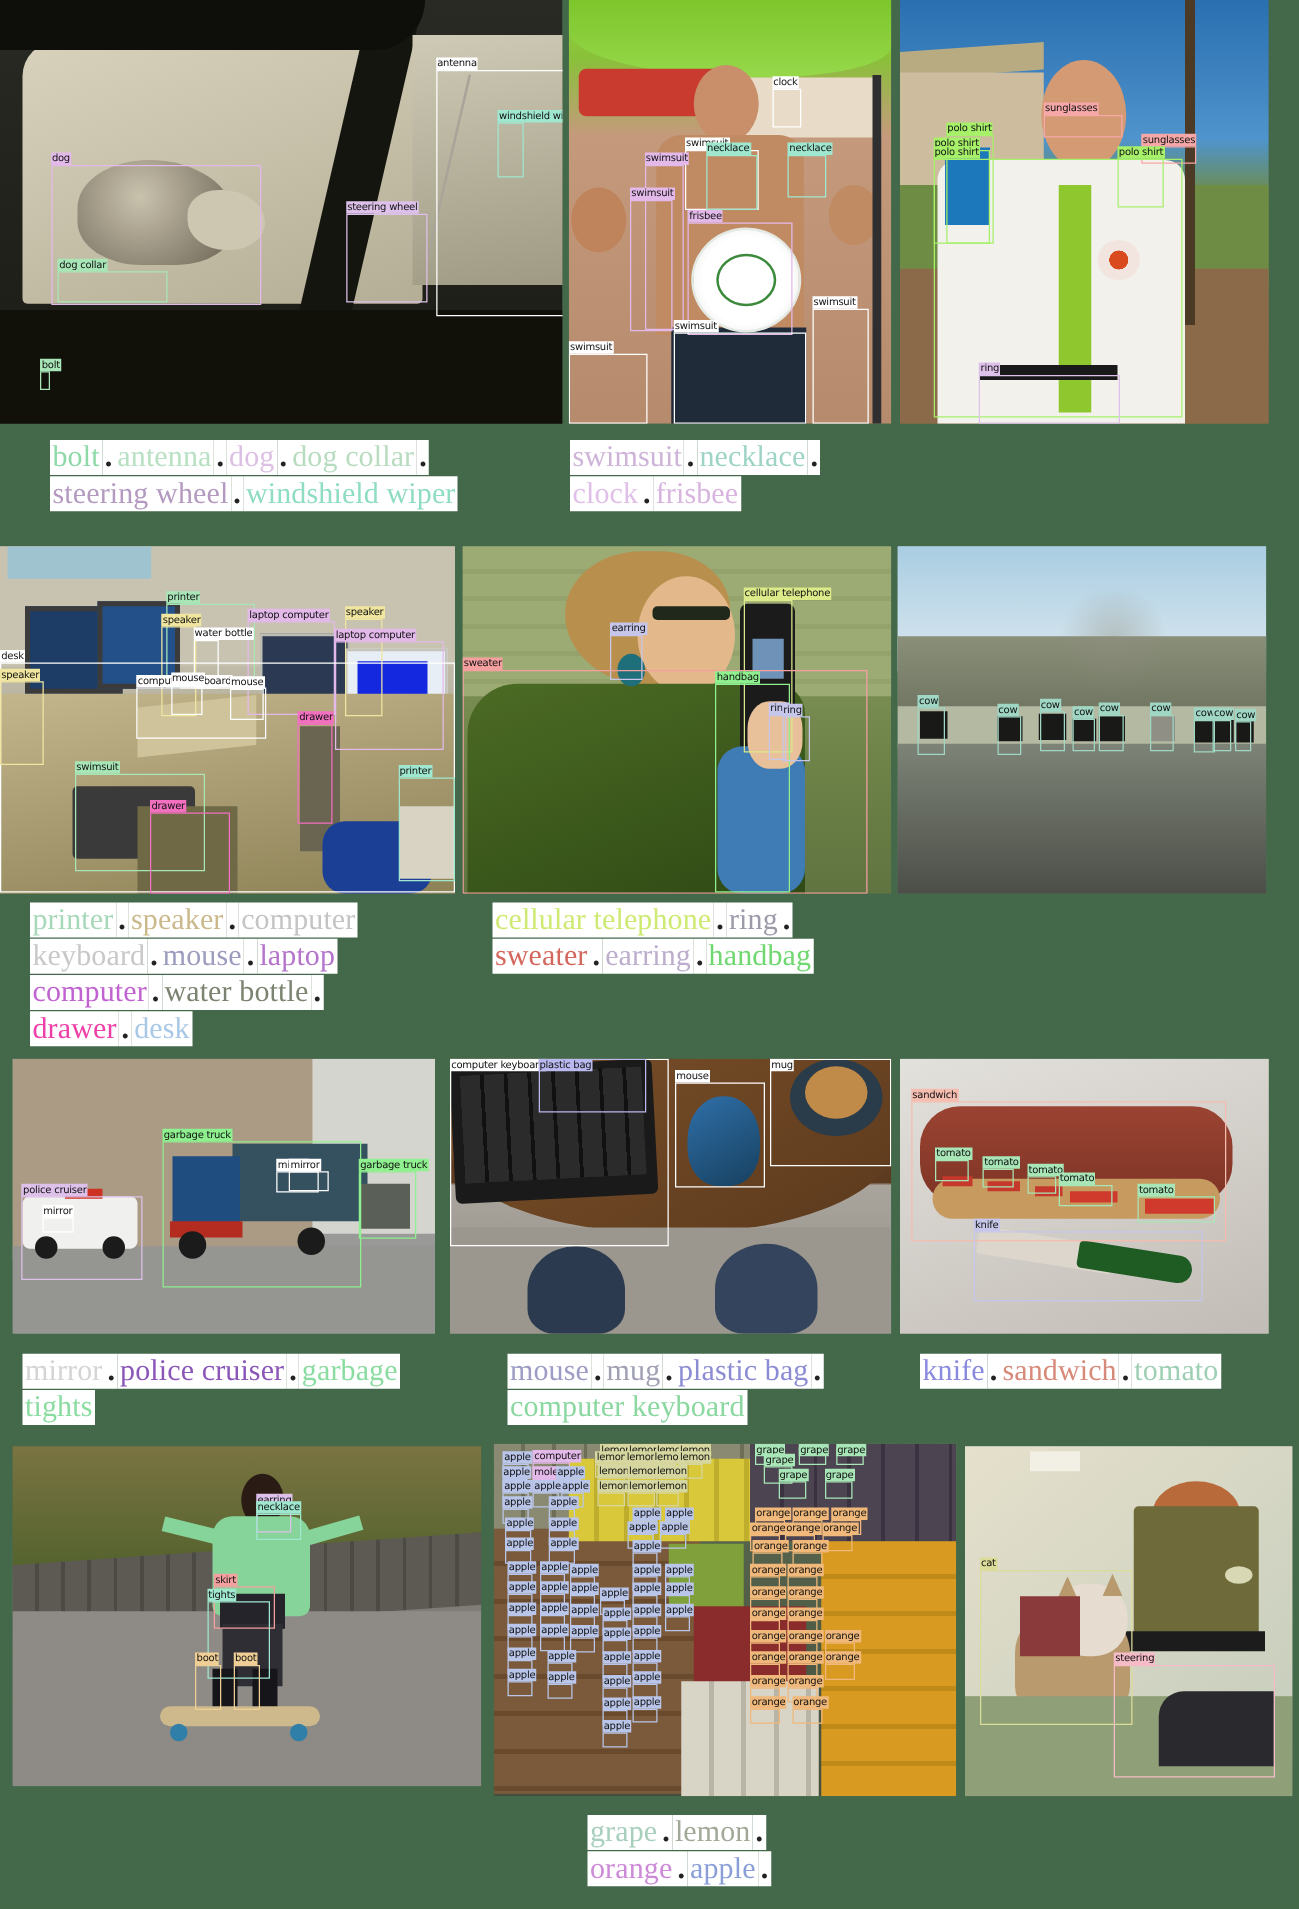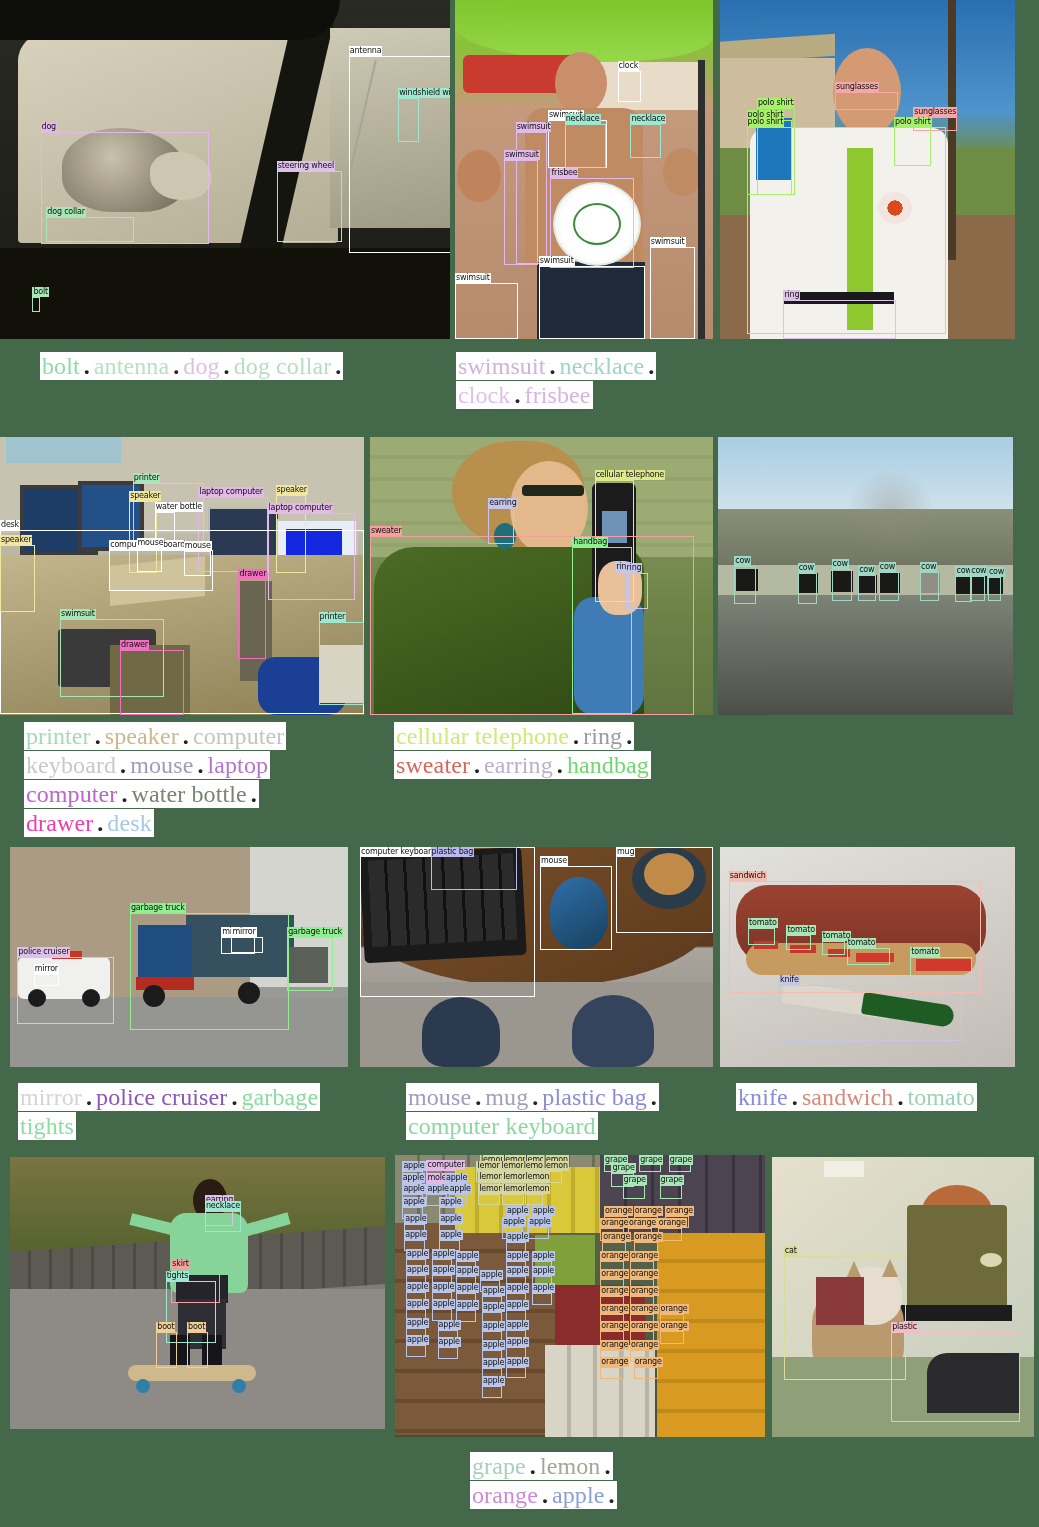--- a/index.html
+++ b/index.html
@@ -133,20 +133,21 @@
       <div class="bbox" style="left: 174.05px; top: 127.125px; width: 36.875px; height: 38.985px; border-color: rgb(166, 240, 106);"></div>
       <div class="lbl" style="left: 174.05px; top: 117.125px; background: rgb(166, 240, 106);">polo shirt</div>
       <div class="bbox" style="left: 26.55px; top: 127.125px; width: 199.125px; height: 206.79px; border-color: rgb(166, 240, 106);"></div>
       <div class="lbl" style="left: 26.55px; top: 117.125px; background: rgb(166, 240, 106);">polo shirt</div>
       <div class="bbox" style="left: 63.425px; top: 300.015px; width: 112.1px; height: 38.985px; border-color: rgb(221, 193, 234);"></div>
       <div class="lbl" style="left: 63.425px; top: 290.015px; background: rgb(221, 193, 234);">ring</div>
     </div>
 
   <div class="caption" style="left:40px;top:352px;">
       <span class="ln"><span class="w" style="color: rgb(143, 217, 168);">bolt</span><span class="dot" style="color: rgb(34, 34, 34);">.</span><span class="w" style="color: rgb(184, 224, 194);">antenna</span><span class="dot" style="color: rgb(34, 34, 34);">.</span><span class="w" style="color: rgb(220, 192, 228);">dog</span><span class="dot" style="color: rgb(34, 34, 34);">.</span><span class="w" style="color: rgb(184, 220, 192);">dog collar</span><span class="dot" style="color: rgb(34, 34, 34);">.</span></span>
+      <span class="ln"><span class="w" style="color: rgb(180, 154, 192);">steering wheel</span><span class="dot" style="color: rgb(34, 34, 34);">.</span><span class="w" style="color: rgb(143, 220, 196);">windshield wiper</span></span>
     </div>
   <div class="caption" style="left:456px;top:352px;">
       <span class="ln"><span class="w" style="color: rgb(206, 180, 216);">swimsuit</span><span class="dot" style="color: rgb(34, 34, 34);">.</span><span class="w" style="color: rgb(158, 212, 198);">necklace</span><span class="dot" style="color: rgb(34, 34, 34);">.</span></span>
       <span class="ln"><span class="w" style="color: rgb(224, 192, 232);">clock</span><span class="dot" style="color: rgb(34, 34, 34);">.</span><span class="w" style="color: rgb(216, 180, 224);">frisbee</span></span>
     </div>
 
   <div class="panel" style="left:0px;top:437px;width:364px;height:278px;">
     <div class="scene" style="background:linear-gradient(180deg,#cdc9bb 0%,#bdb8a6 40%,#8d8a6f 100%);">
       <div class="rect" style="left:0px;top:0px;width:364px;height:96px;background:#c8c3b0;"></div>
       <div class="rect" style="left:6px;top:0px;width:115px;height:26px;background:#9fc3cf;"></div>
@@ -611,21 +612,21 @@
       <div class="blob" style="left:70px;top:110px;width:60px;height:58px;background:#e6ddd0;border-radius:45%;"></div>
       <div class="rect" style="left:74px;top:104px;width:16px;height:18px;background:#b99a6e;clip-path:polygon(50% 0,100% 100%,0 100%);"></div>
       <div class="rect" style="left:110px;top:102px;width:16px;height:18px;background:#b99a6e;clip-path:polygon(50% 0,100% 100%,0 100%);"></div>
       <div class="rect" style="left:44px;top:120px;width:48px;height:48px;background:#8a3a3a;"></div>
       <div class="rect" style="left:0px;top:200px;width:262px;height:80px;background:#8fa078;"></div>
       <div class="rect" style="left:155px;top:196px;width:92px;height:60px;background:#2a2a2e;border-radius:20px 0 0 0;"></div>
     </div>
   <div class="bbox" style="left: 11.79px; top: 99.4px; width: 121.83px; height: 123.2px; border-color: rgb(220, 220, 154);"></div>
       <div class="lbl" style="left: 11.79px; top: 89.4px; background: rgb(220, 220, 154);">cat</div>
       <div class="bbox" style="left: 119.21px; top: 175px; width: 128.38px; height: 89.6px; border-color: rgb(245, 188, 200);"></div>
-      <div class="lbl" style="left: 119.21px; top: 165px; background: rgb(245, 188, 200);">plastic</div>
+      <div class="lbl" style="left: 119.21px; top: 165px; background: rgb(245, 188, 200);">steering</div>
     </div>
 
   <div class="caption" style="left:470px;top:1452px;">
       <span class="ln"><span class="w" style="color: rgb(168, 206, 188);">grape</span><span class="dot" style="color: rgb(34, 34, 34);">.</span><span class="w" style="color: rgb(160, 168, 152);">lemon</span><span class="dot" style="color: rgb(34, 34, 34);">.</span></span>
       <span class="ln"><span class="w" style="color: rgb(204, 138, 216);">orange</span><span class="dot" style="color: rgb(34, 34, 34);">.</span><span class="w" style="color: rgb(138, 158, 216);">apple</span><span class="dot" style="color: rgb(34, 34, 34);">.</span></span>
     </div>
 
 </div>
 
 </body></html>

